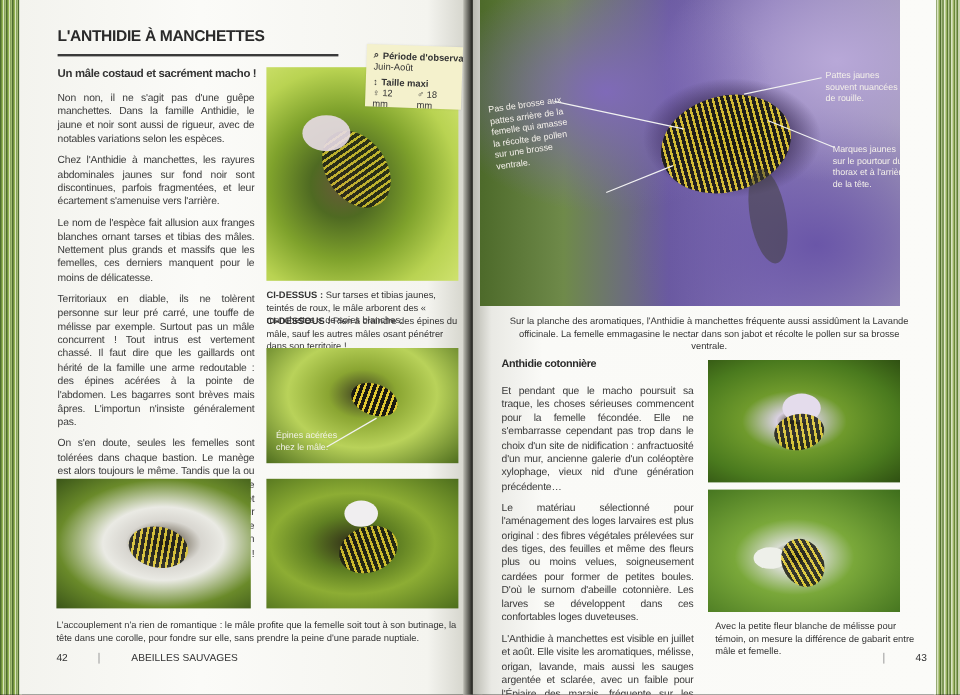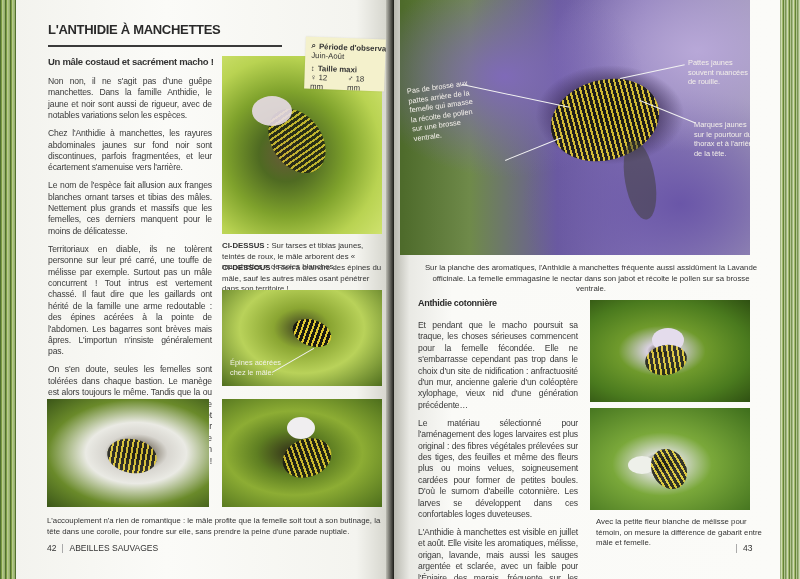--- a/index.html
+++ b/index.html
@@ -77,21 +77,21 @@
     background: repeating-linear-gradient(90deg, #1a1a12 0px, #1a1a12 3px, #e0c830 3px, #e0c830 5px); }
 
   .annot { position: absolute; font-size: 7.4px; line-height: 9.5px; color: #f4f0ea; }
   .annot-line { position: absolute; height: 1px; background: #f2f2f2; transform-origin: 0 0; }
 
   .caption-block { position: absolute; font-size: 7.8px; line-height: 10.5px; color: #333; }
   .caption-block b { font-weight: bold; }
 
   .section-title { position: absolute; left: 418px; top: 298px; font-size: 9px; font-weight: bold; color: #2a2a2a; letter-spacing: -0.3px; }
 
-  .folio { position: absolute; font-size: 8.5px; color: #333; display: flex; align-items: flex-end; gap: 6px; }
+  .folio { position: absolute; font-size: 8.5px; color: #333; display: flex; align-items: flex-end; gap: 26px; }
   .folio .sep { width: 1px; height: 9px; background: #aaa; }
 </style>
 </head>
 <body>
 
 <div class="book-edge-left"></div>
 <div class="book-edge-right"></div>
 
 <div class="page-left"></div>
 

